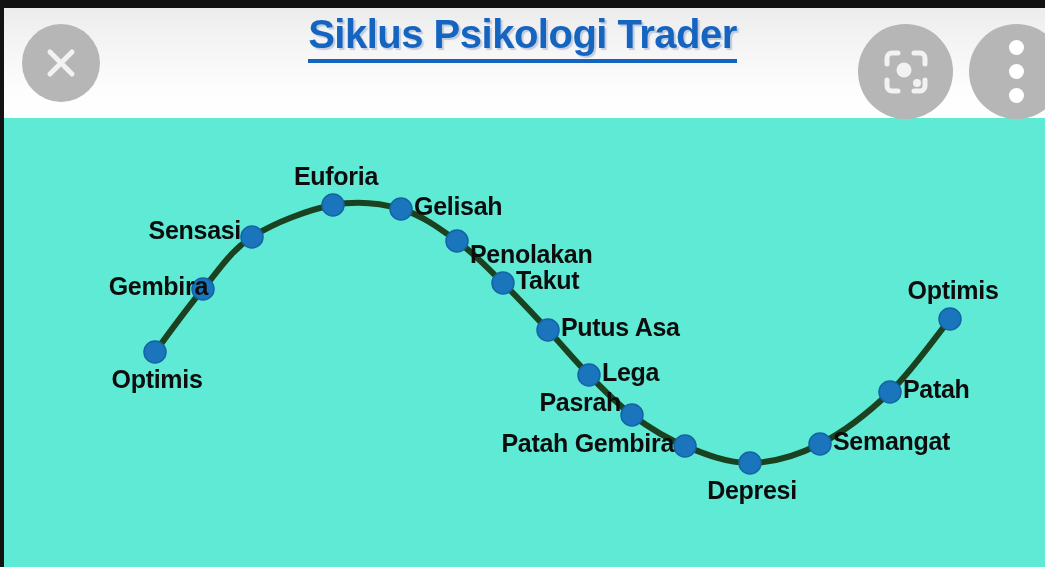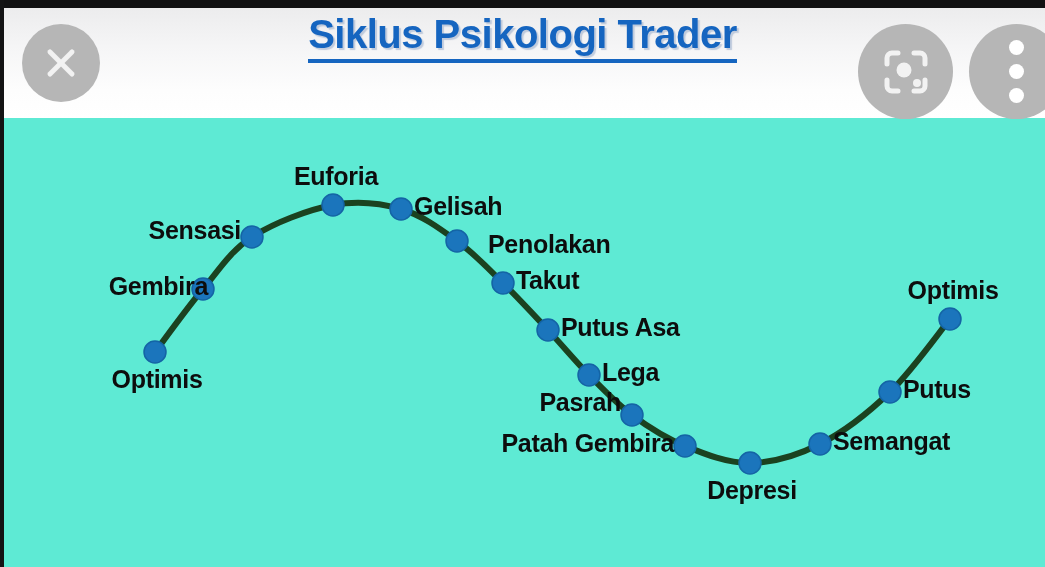--- a/index.html
+++ b/index.html
@@ -114,29 +114,29 @@
           <circle cx="890" cy="392" r="11" fill="#1B75BC" stroke="#1464A5" stroke-width="1.5"></circle>
           <circle cx="950" cy="319" r="11" fill="#1B75BC" stroke="#1464A5" stroke-width="1.5"></circle>
         </g>
     </svg>
     <div id="labels">
         <div class="node-label lbl-below" style="left: 157px; top: 367px;">Optimis</div>
         <div class="node-label lbl-left" style="left: 208px; top: 286px;">Gembira</div>
         <div class="node-label lbl-left" style="left: 241px; top: 230px;">Sensasi</div>
         <div class="node-label lbl-above" style="left: 336px; top: 189px;">Euforia</div>
         <div class="node-label lbl-right" style="left: 414px; top: 206px;">Gelisah</div>
-        <div class="node-label lbl-right" style="left: 470px; top: 244px; margin-left: 18px;">Penolakan</div>
+        <div class="node-label lbl-right" style="left: 470px; top: 254px;">Penolakan</div>
         <div class="node-label lbl-right" style="left: 516px; top: 280px;">Takut</div>
         <div class="node-label lbl-right" style="left: 561px; top: 327px;">Putus Asa</div>
         <div class="node-label lbl-right" style="left: 602px; top: 372px;">Lega</div>
         <div class="node-label lbl-left" style="left: 621px; top: 402px;">Pasrah</div>
         <div class="node-label lbl-left" style="left: 674px; top: 443px;">Patah Gembira</div>
         <div class="node-label lbl-below" style="left: 752px; top: 478px;">Depresi</div>
         <div class="node-label lbl-right" style="left: 833px; top: 441px;">Semangat</div>
-        <div class="node-label lbl-right" style="left: 903px; top: 389px;">Putus</div>
+        <div class="node-label lbl-right" style="left: 903px; top: 389px;">Patah</div>
         <div class="node-label lbl-above" style="left: 953px; top: 303px;">Optimis</div>
       </div>
   </div>
 
   <div id="top-bar"></div>
   <div id="left-bar"></div>
 
   <div class="circ-btn" id="close-btn">
     <svg width="40" height="40" viewBox="0 0 40 40">
       <line x1="9" y1="9" x2="31" y2="31" stroke="#f2f2f2" stroke-width="5" stroke-linecap="round"></line>

